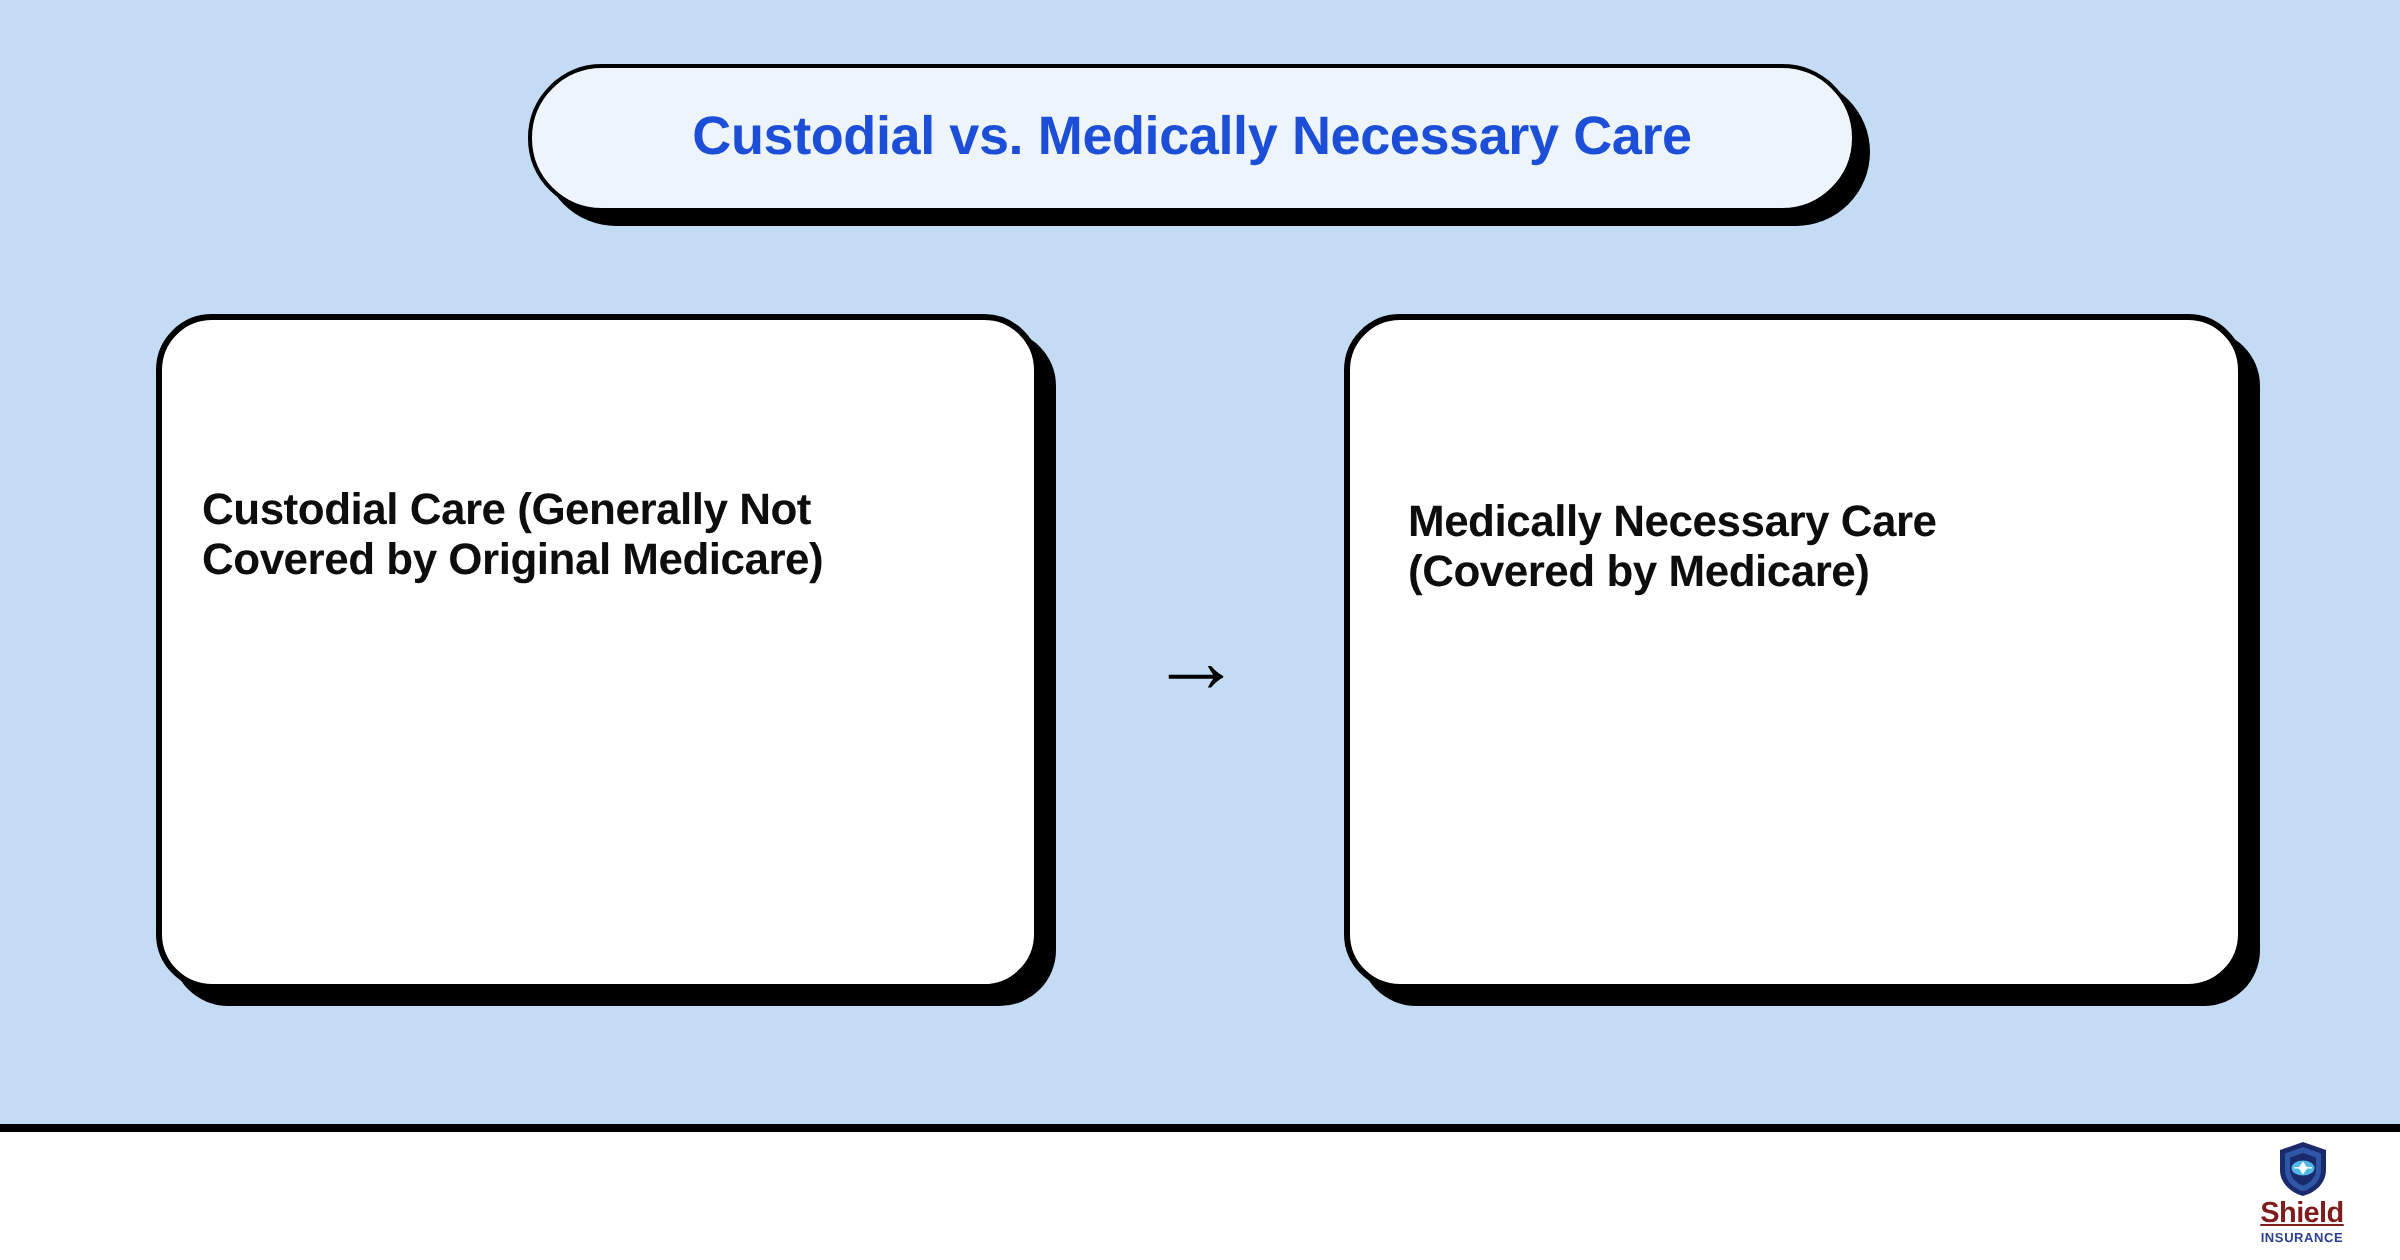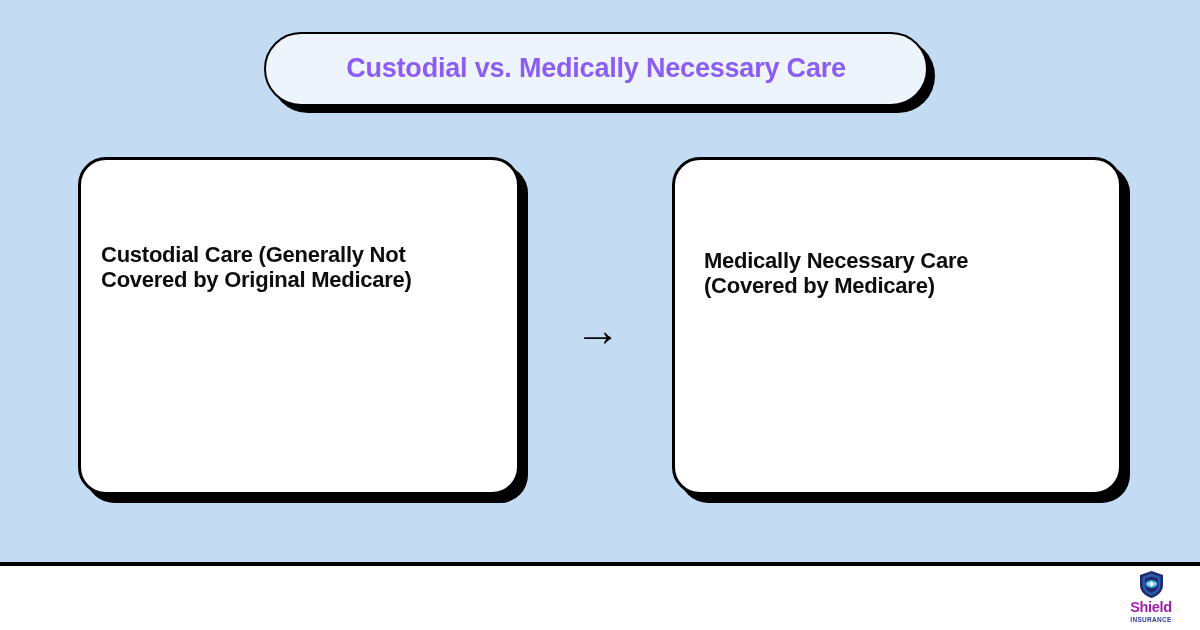--- a/index.html
+++ b/index.html
@@ -45,21 +45,21 @@
     border: 2.5px solid #000000;
     border-radius: 40px;
     box-shadow: 7px 7px 0 0 #000000;
     display: flex;
     align-items: center;
     justify-content: center;
   }
   .title-text {
     font-size: 27px;
     font-weight: 700;
-    color: #8b5cf6;
+    color: #1d4ed8;
     letter-spacing: -0.2px;
     text-align: center;
     line-height: 1.15;
     padding: 0 18px;
   }
 
   
   .card {
     position: absolute;
     box-sizing: border-box;
@@ -165,23 +165,24 @@
   }
   .logo-mark {
     width: 27px;
     height: 29px;
     display: block;
   }
   .logo-word {
     margin-top: 1px;
     font-size: 14.5px;
     font-weight: 700;
-    color: #a21caf;
+    color: #7f1d1d;
     letter-spacing: -0.3px;
     line-height: 1;
+    text-decoration: underline;
   }
   .logo-sub {
     margin-top: 2px;
     font-size: 6.5px;
     font-weight: 700;
     color: #2d3f8f;
     letter-spacing: 0.3px;
     line-height: 1;
     white-space: nowrap;
   }

